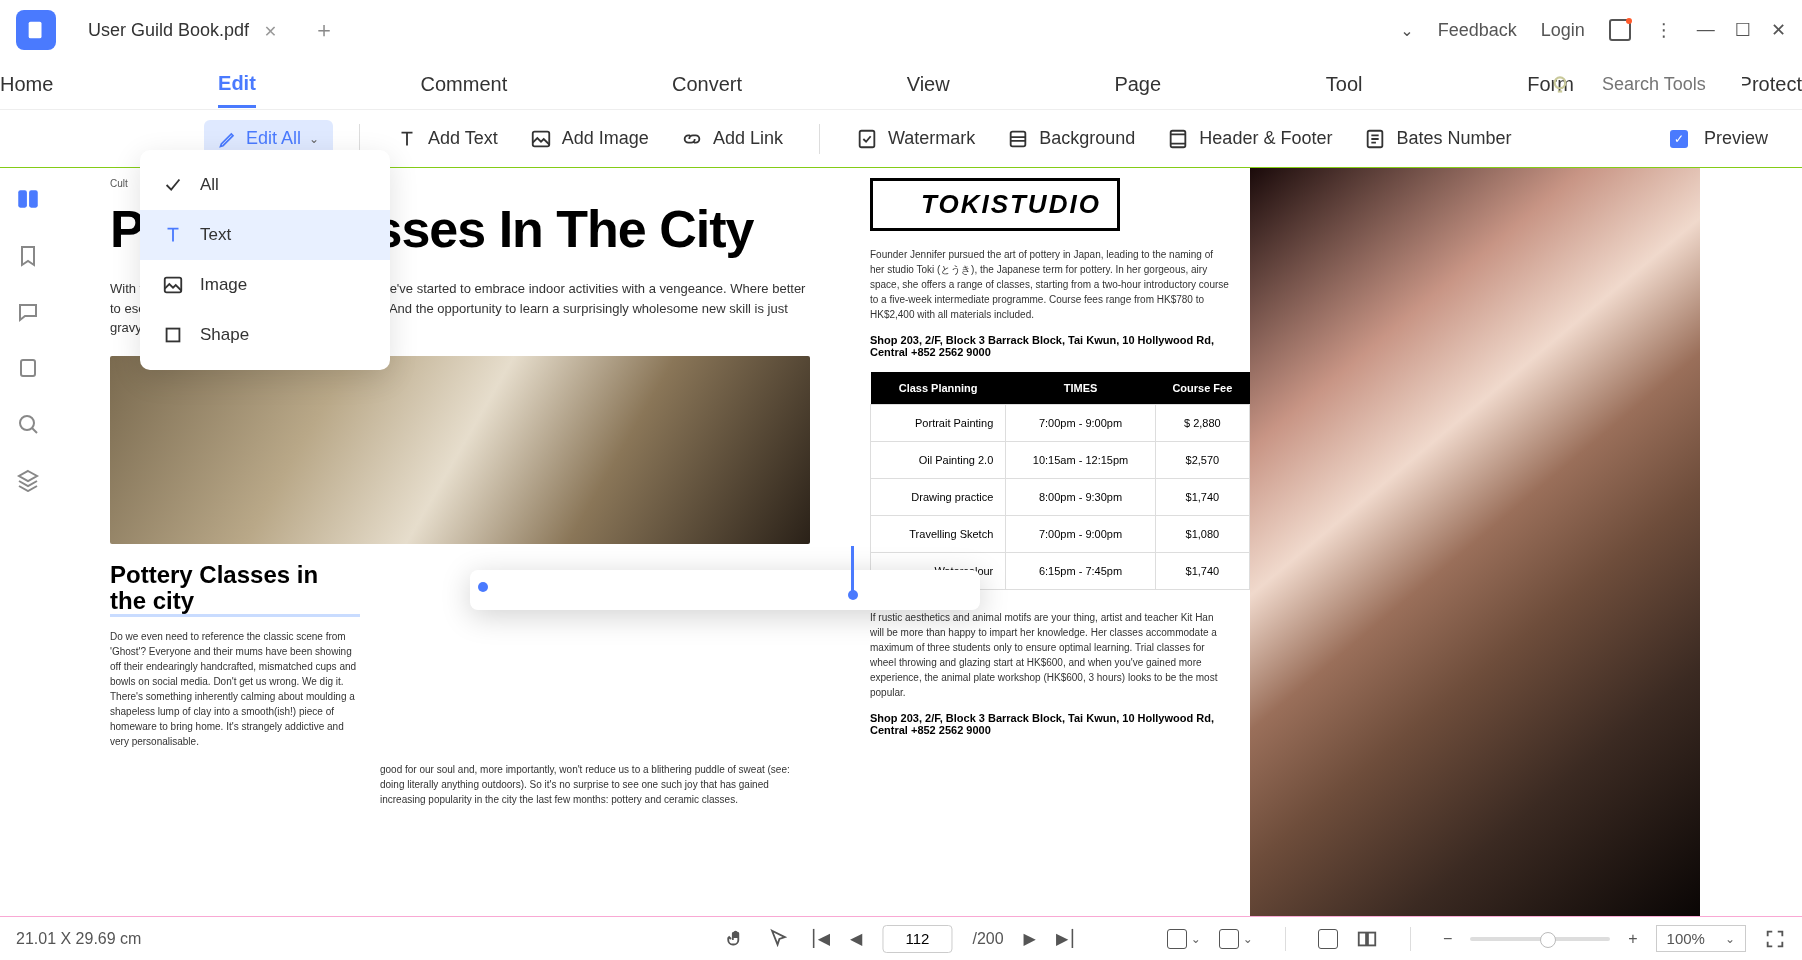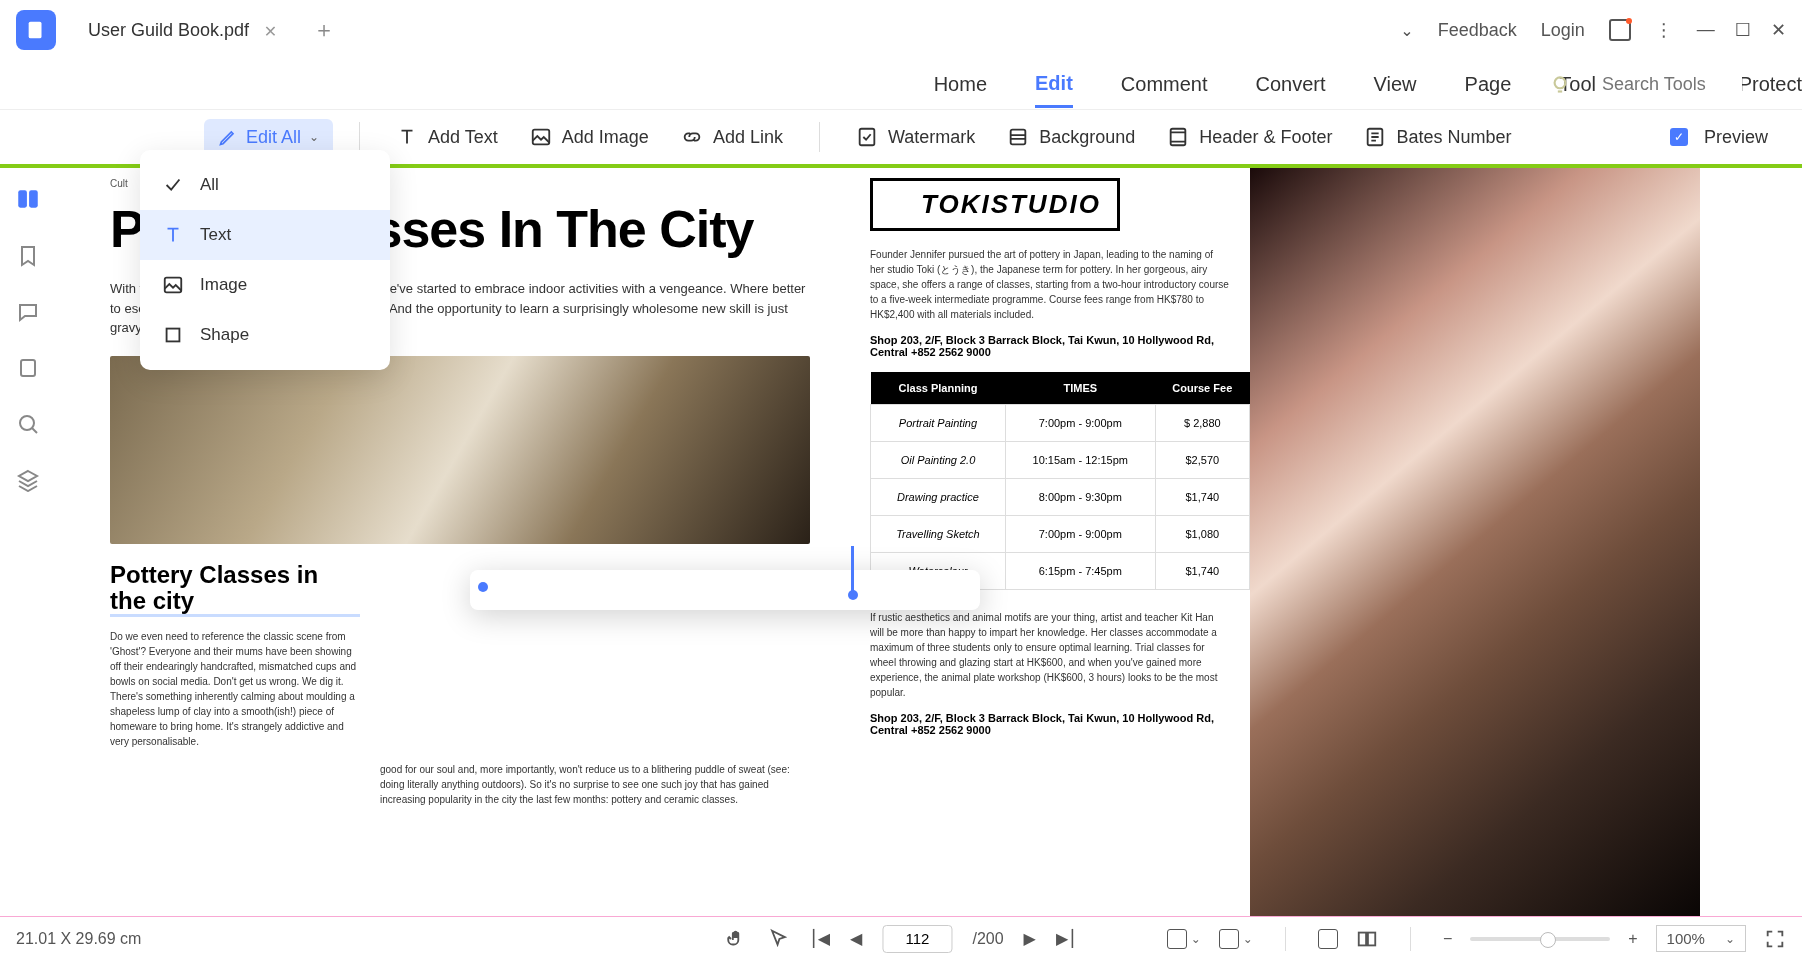--- a/index.html
+++ b/index.html
@@ -11,29 +11,29 @@
 .app-logo svg { fill: white; }
 .tab { display: flex; align-items: center; background: #fff; border-radius: 8px 8px 0 0; padding: 10px 40px 10px 20px; position: relative; font-size: 18px; color: #333; }
 .tab-close { position: absolute; right: 12px; top: 12px; color: #999; font-size: 16px; cursor: pointer; }
 .newtab { margin-left: 24px; color: #888; font-size: 22px; cursor: pointer; }
 .titlebar-right { margin-left: auto; display: flex; align-items: center; gap: 24px; color: #555; font-size: 18px; }
 .titlebar-right .win-ctrl { display: flex; gap: 20px; color: #555; }
 .notif { width: 22px; height: 22px; border: 2px solid #555; border-radius: 3px; position: relative; }
 .notif::after { content:""; position:absolute; top:-3px; right:-3px; width:6px; height:6px; background:#ff5a2b; border-radius:50%; }
 
 
-.main-menu { height: 50px; display: flex; align-items: center; justify-content: flex-end; gap: 48px; font-size: 20px; border-bottom: 1px solid #eee; position: relative; }
+.main-menu { height: 50px; display: flex; align-items: center; justify-content: space-between; gap: 48px; font-size: 20px; border-bottom: 1px solid #eee; position: relative; }
 .main-menu .mi { color: #333; cursor: pointer; padding: 10px 0; }
 .main-menu .mi.active { color: #4a7afe; font-weight: 600; border-bottom: 3px solid #4a7afe; }
 .main-menu .search-wrap { position: absolute; right: 60px; display: flex; align-items: center; gap: 29px; color:#aaa; }
 .main-menu .search-wrap svg { stroke:#c9c99a; }
 .main-menu .search-input { border:none; font-size: 18px; color:#aaa; outline:none; width:140px; }
 
 
-.toolbar { height: 58px; display: flex; align-items: center; padding: 0 24px; gap: 12px; border-bottom: 4px solid #84cc16; }
+.toolbar { height: 58px; display: flex; align-items: center; padding: 0 24px; gap: 12px; border-bottom: 1px solid #84cc16; }
 .editall { display: flex; align-items: center; gap: 8px; background: #dfe9ff; color: #4a7afe; border-radius: 6px; padding: 8px 14px; font-size: 18px; cursor: pointer; margin-left: 180px; }
 .editall svg { stroke:#4a7afe; }
 .tb-sep { width:1px; height:30px; background:#ddd; margin: 0 14px; }
 .tb-btn { display: flex; align-items: center; gap: 10px; font-size: 18px; color: #333; cursor: pointer; padding: 6px 10px; }
 .tb-btn svg { stroke: #333; }
 .tb-right { margin-left: auto; display: flex; align-items: center; gap: 10px; }
 .tb-check { width:18px; height:18px; background:#4a7afe; border-radius:3px; display:inline-flex; align-items:center; justify-content:center; color:#fff; font-size:12px; margin-right:6px; }
 
 
 .dropdown { position: absolute; top: 150px; left: 140px; width: 250px; background:#fff; border-radius: 10px; box-shadow: 0 8px 30px rgba(0,0,0,0.12); padding: 10px 0; z-index: 50; }
@@ -71,21 +71,21 @@
 .sel-text { font-size: 42px; font-weight: 800; letter-spacing:-1px; line-height:1.15; }
 .sel-text span { background: #dbe6ff; }
 
 .tokistudio { border: 3px solid #000; padding: 8px 16px; display:inline-block; margin-bottom: 16px; }
 .tokistudio-text { font-size: 26px; font-weight: 900; letter-spacing: 2px; font-style: italic; margin-left: 32px; }
 .addr-bold { font-size: 11px; font-weight: 700; margin: 12px 0; }
 
 .class-table { width: 380px; border-collapse: collapse; margin-top: 14px; }
 .class-table th { background:#000; color:#fff; font-size:11px; font-weight:600; padding: 10px 8px; text-align:center; }
 .class-table td { border:1px solid #ddd; font-size:11px; padding: 12px 12px; text-align:center; }
-.class-table td:first-child { text-align: center; font-style: italic; }
+.class-table td:first-child { text-align: right; }
 
 .right-img { width:100%; height:100%; background: linear-gradient(140deg,#1a0a0a,#c89585 25%,#f0d9cc 38%,#9a6f5a 50%,#6e4d3b 62%,#3b2a22 78%,#0a0605); }
 
 
 .statusbar { position:absolute; left:0; right:0; bottom:0; height:44px; display:flex; align-items:center; padding: 0 16px; background:#fff; border-top:1px solid #f9a8d4; color:#555; font-size:16px; }
 .sb-center { position:absolute; left:50%; transform:translateX(-50%); display:flex; align-items:center; gap: 20px; }
 .page-input { width: 70px; height:28px; border:1px solid #ccc; border-radius:4px; text-align:center; font-size:15px; }
 .sb-right { margin-left:auto; display:flex; align-items:center; gap: 18px; }
 .zoom-slider { width:140px; height:4px; background:#ddd; border-radius:2px; position:relative; }
 .zoom-slider::after { content:""; position:absolute; left:50%; top:-5px; width:14px; height:14px; background:#fff; border:1px solid #bbb; border-radius:50%; }

